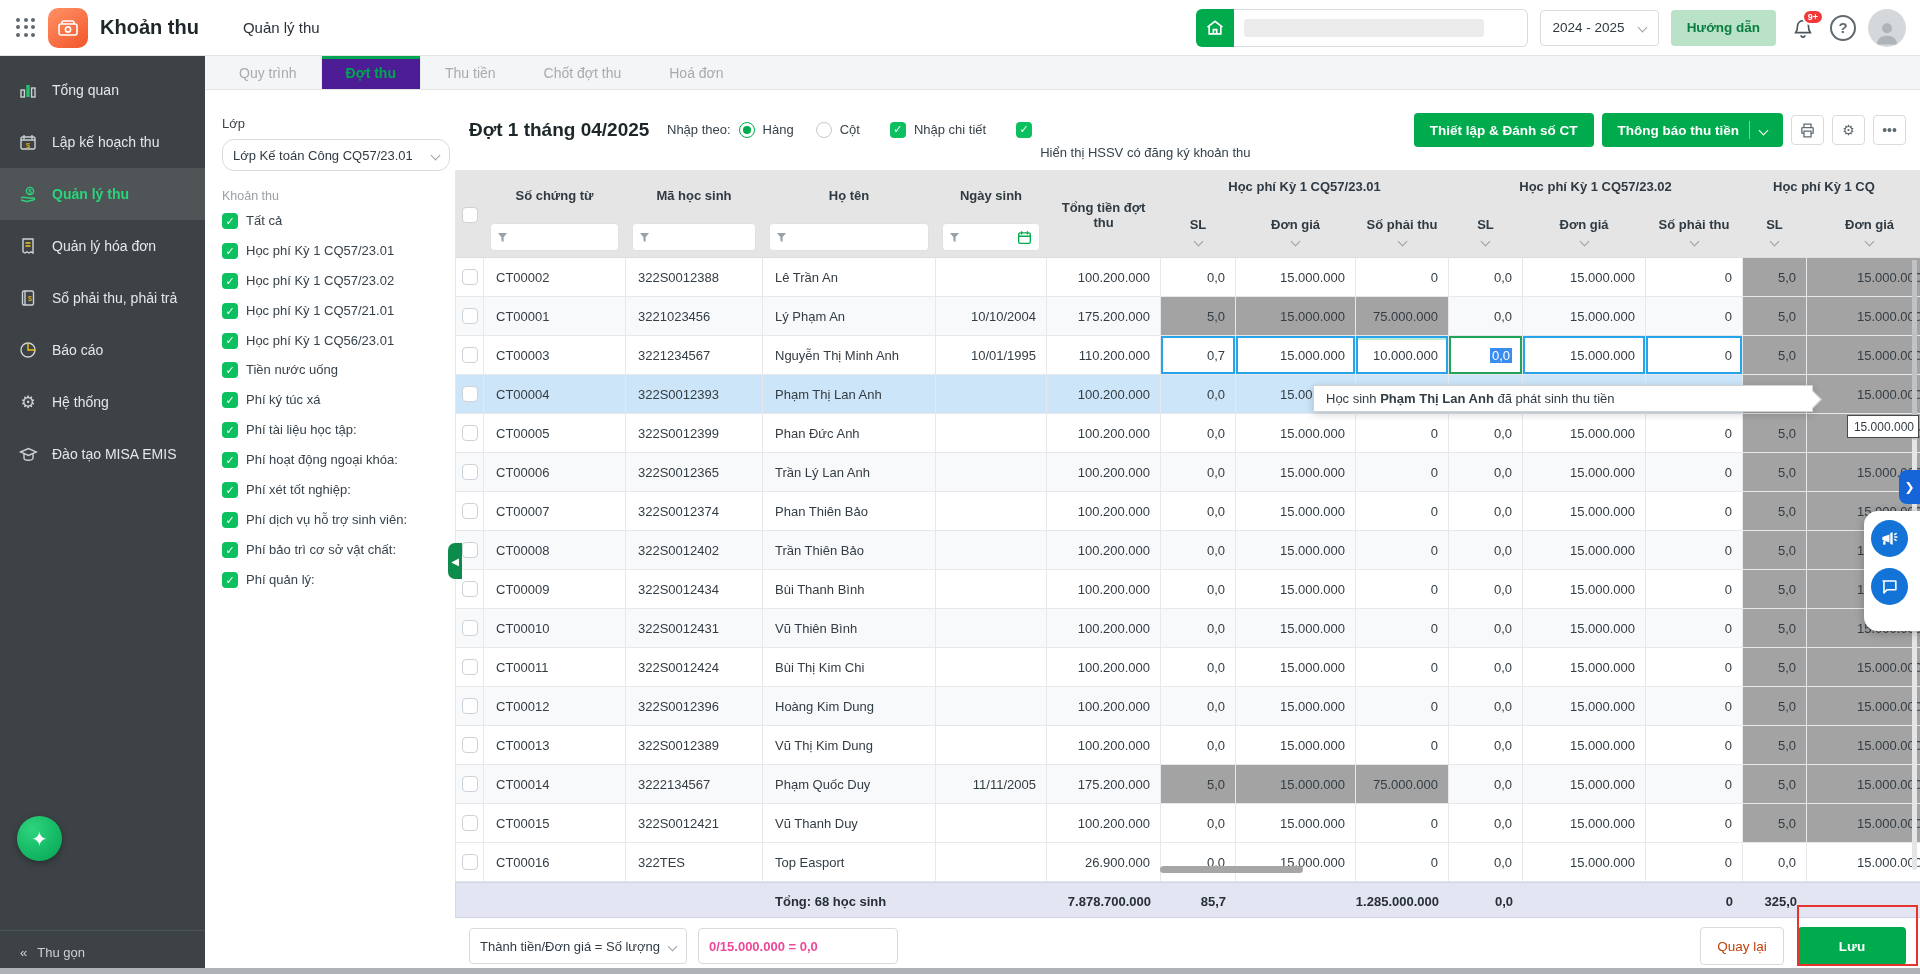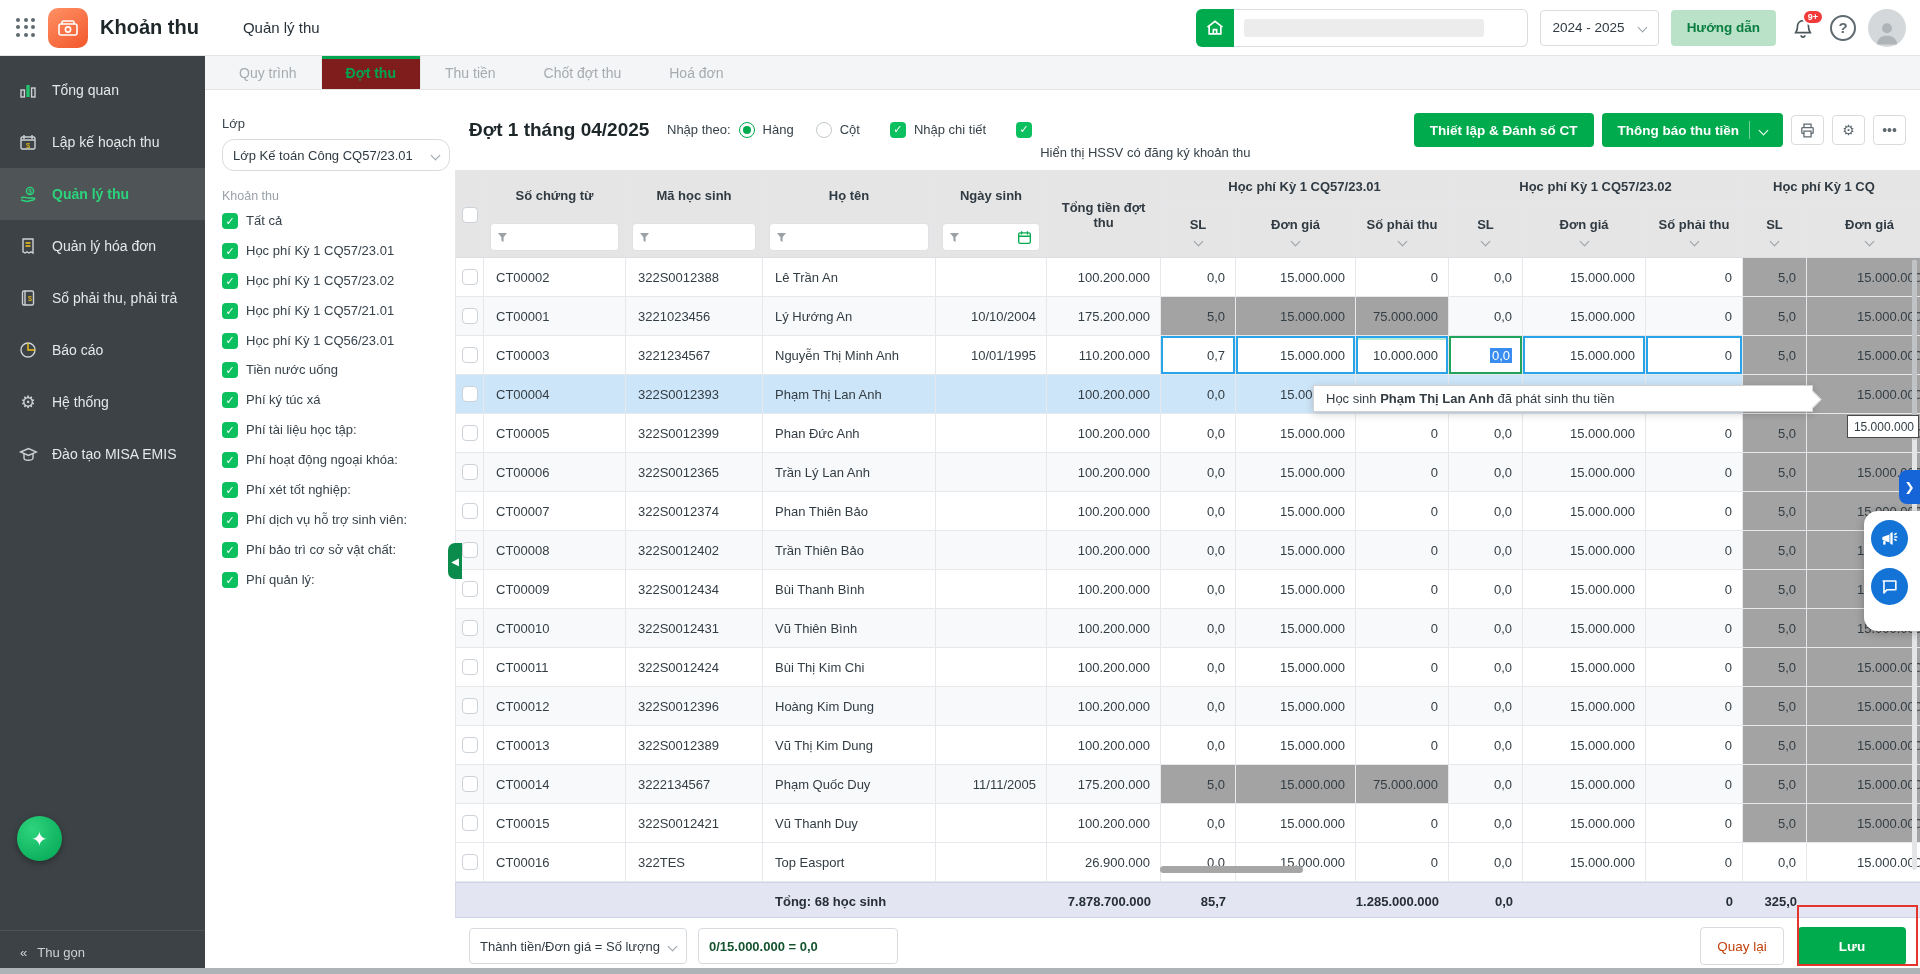--- a/index.html
+++ b/index.html
@@ -45,21 +45,21 @@
   .sb-item.active .ic { color:#2bd47b; }
   .promo { position:absolute; left:17px; top:760px; width:45px; height:45px; border-radius:50%;
            background:radial-gradient(circle at 35% 30%,#2fd47e,#00a452); display:flex; align-items:center; justify-content:center;
            box-shadow:0 2px 6px rgba(0,0,0,.35); color:#fff; font-size:20px; }
   .collapse { position:absolute; bottom:0; left:0; right:0; height:44px; border-top:1px solid #4c5356;
               display:flex; align-items:center; gap:10px; padding:0 20px; font-size:13px; color:#cdd2d4; }
 
   .content { flex:1; display:flex; flex-direction:column; }
   .tabs { height:34px; background:#f4f5f6; border-bottom:1px solid #e3e4e6; display:flex; padding-left:10px; }
   .tab { position:relative; padding:0 24px; font-size:14px; color:#a6abb0; display:flex; align-items:center; cursor:pointer; }
-  .tab.active { background:#7f1d1d; color:#00a551; font-weight:bold; border-left:1px solid #e8e9ea; border-right:1px solid #e8e9ea; }
+  .tab.active { background:#4c1d95; color:#00a551; font-weight:bold; border-left:1px solid #e8e9ea; border-right:1px solid #e8e9ea; }
   .tab.active::before { content:""; position:absolute; left:0; right:0; top:0; height:3px; background:#00a551; }
 
   .content-inner { flex:1; display:flex; background:#fff; }
   .fp { width:250px; flex:none; padding:26px 10px 0 17px; }
   .fp-label { font-size:13px; color:#3a444c; margin-bottom:8px; }
   .fp-select { width:228px; height:32px; border:1px solid #d7dbdf; border-radius:12px; display:flex; align-items:center;
                justify-content:space-between; padding:0 10px; font-size:13px; color:#2f3a42; }
   .fp-sub { font-size:12.5px; color:#9aa1a7; margin:18px 0 10px; }
   .fee-item { display:flex; align-items:flex-start; gap:8px; margin-bottom:13px; font-size:13px; color:#37424a; line-height:1.3; width:210px; }
   .gchk { width:16px; height:16px; flex:none; background:#0cbf5f; border-radius:4px; color:#fff; font-size:11px;
@@ -118,21 +118,21 @@
 
   .hscroll { position:absolute; left:705px; top:776px; width:143px; height:7px; background:#a6a6a6; border-radius:4px; z-index:6; }
   .vscroll { position:absolute; right:3px; top:170px; width:5px; height:610px; background:#e3e5e7; border-radius:3px; z-index:6; }
   .vscroll i { display:block; width:5px; height:180px; background:#bfc3c6; border-radius:3px; }
 
   
   .bbar { height:56px; display:flex; align-items:center; padding:0 14px; gap:11px; }
   .bsel { width:218px; height:36px; border:1px solid #d7dbdf; border-radius:4px; display:flex; align-items:center;
           justify-content:space-between; padding:0 10px; font-size:13px; color:#2f3a42; }
   .bin { width:200px; height:36px; border:1px solid #d7dbdf; border-radius:4px; display:flex; align-items:center;
-         padding:0 10px; font-size:13px; font-weight:bold; color:#14532d; }
+         padding:0 10px; font-size:13px; font-weight:bold; color:#ec4899; }
   .bbar-right { margin-left:auto; display:flex; gap:14px; align-items:center; }
   .btn-back { width:84px; height:38px; border:1px solid #d7dbdf; border-radius:4px; background:#fff;
               font-size:13.5px; color:#c2410c; display:flex; align-items:center; justify-content:center; }
   .btn-save { width:108px; height:38px; background:#00ab4e; border-radius:4px; color:#fff; font-weight:bold;
               font-size:13.5px; display:flex; align-items:center; justify-content:center; }
   .ann-red { position:absolute; left:1342px; top:815px; width:121px; height:61px; border:2px solid #e5342e; z-index:40; }
 
   
   .tooltip { position:absolute; left:858px; top:295px; width:500px; height:27px; background:#fff;
              border:1px solid #d2d2d2; box-shadow:0 2px 8px rgba(0,0,0,.18); display:flex; align-items:center;
@@ -503,21 +503,21 @@
                 <div class="tc cr">0</div>
                 <div class="tc cr locked">5,0</div>
                 <div class="tc cr locked">15.000.000</div>
               </div>
               <div class="trow alt" style="grid-template-columns: 28px 142px 137px 173px 111px 114px 75px 120px 93px 74px 123px 97px 64px 126px;">
                 <div class="tc" style="justify-content: center;">
                   <span class="cbx"></span>
                 </div>
                 <div class="tc cl">CT00001</div>
                 <div class="tc cl">3221023456</div>
-                <div class="tc cl">Lý Hướng An</div>
+                <div class="tc cl">Lý Phạm An</div>
                 <div class="tc cr">10/10/2004</div>
                 <div class="tc cr">175.200.000</div>
                 <div class="tc cr locked">5,0</div>
                 <div class="tc cr locked">15.000.000</div>
                 <div class="tc cr locked">75.000.000</div>
                 <div class="tc cr">0,0</div>
                 <div class="tc cr">15.000.000</div>
                 <div class="tc cr">0</div>
                 <div class="tc cr locked">5,0</div>
                 <div class="tc cr locked">15.000.000</div>

